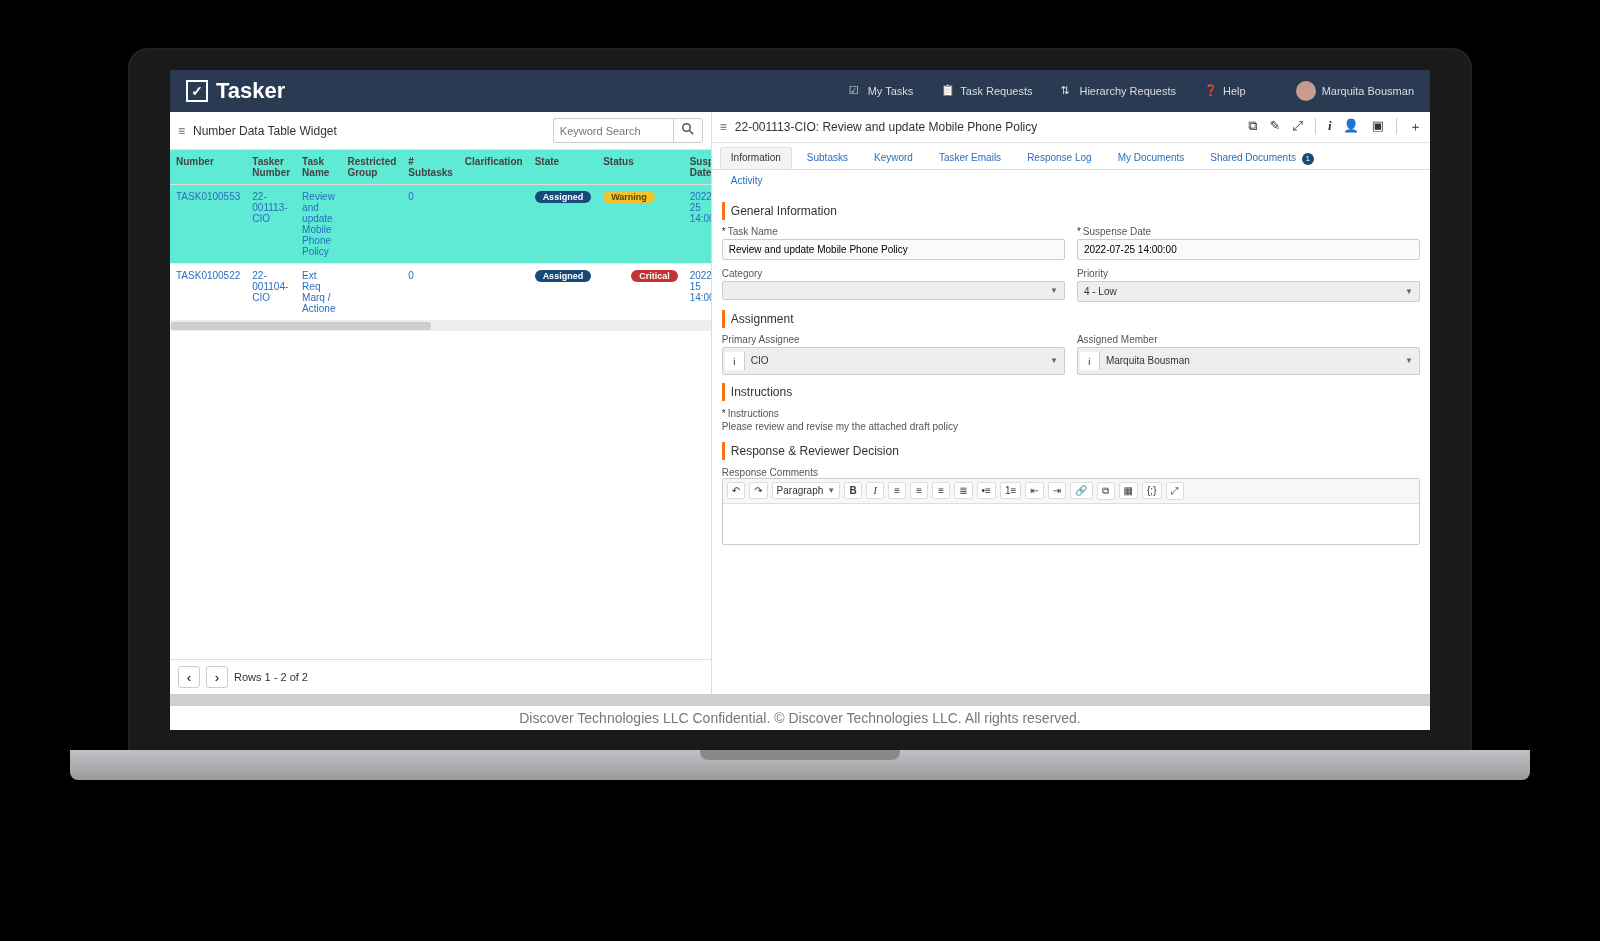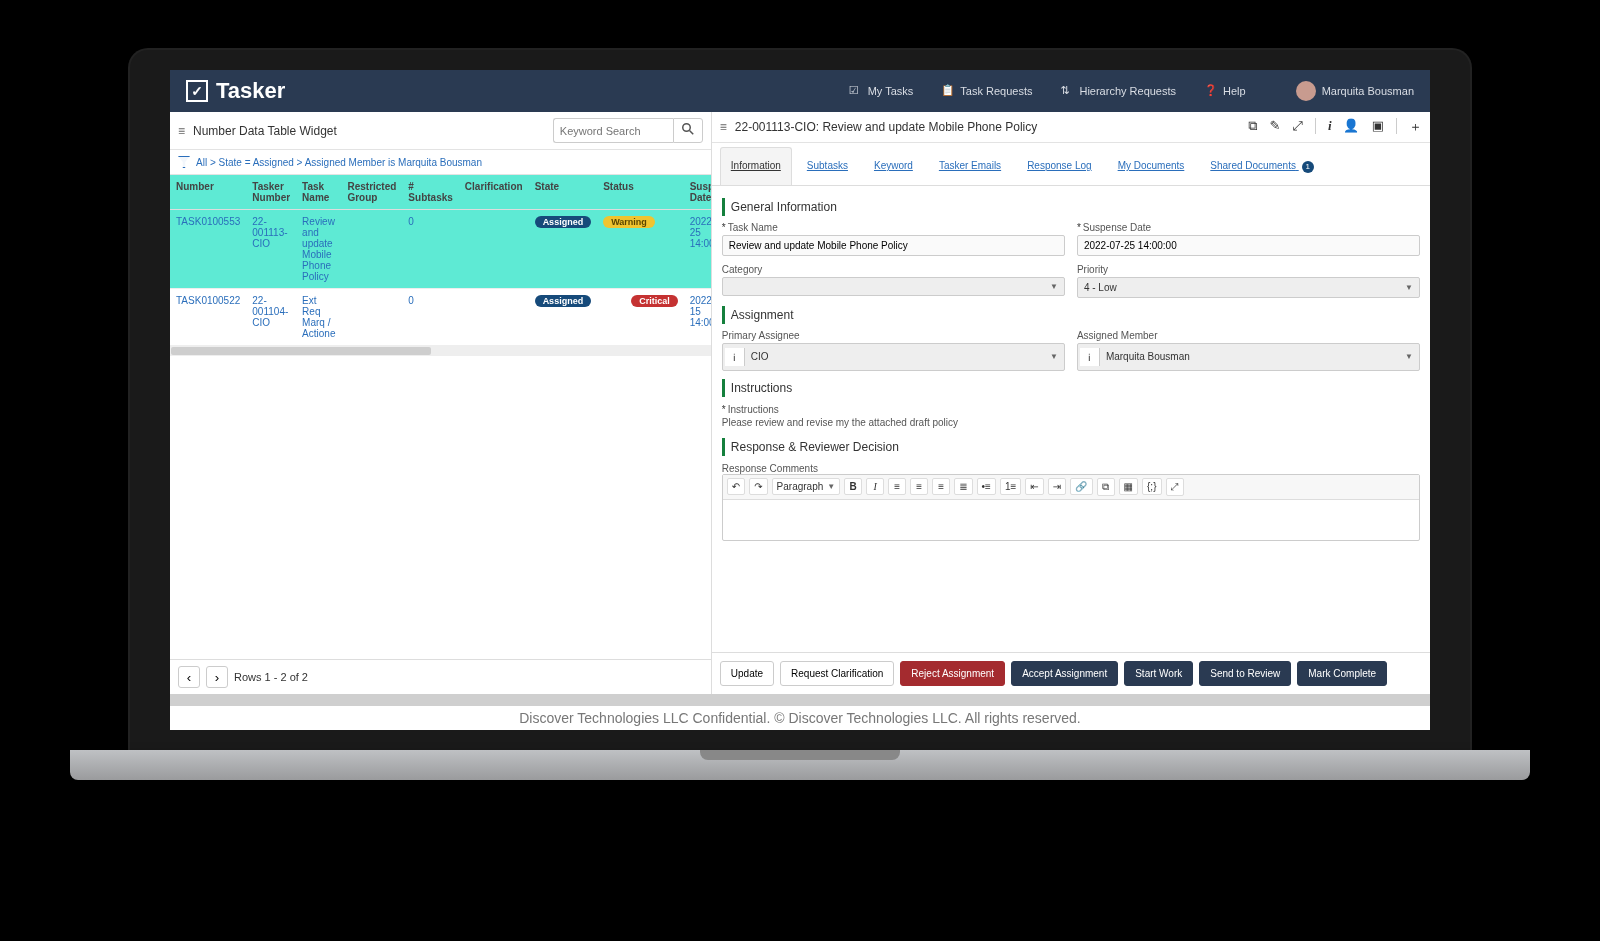--- a/index.html
+++ b/index.html
@@ -39,25 +39,25 @@
   .badge { display:inline-block; padding:1px 8px; border-radius:10px; color:#fff; font-size:9px; font-weight:bold; }
   .badge-assigned{ background:#164a7a;}
   .badge-warning{ background:#f0c430; color:#5a4400;}
   .badge-critical{ background:#c53232;margin-left:28px;}
   .table-footer{ border-top:1px solid #ddd; padding:6px 8px; display:flex; align-items:center; gap:6px; font-size:11px;}
   .pg-btn{ border:1px solid #ccc; background:#fff; width:22px;height:22px; border-radius:3px; cursor:pointer; display:inline-flex;align-items:center;justify-content:center;}
   
   .right-toolbar { margin-left:auto; display:flex; gap:12px; color:#333;}
   .tool-icon{ cursor:pointer; font-size:13px; }
   .tabs { display:flex; gap:4px; padding:4px 8px 0; border-bottom:1px solid #ddd; font-size:10px; flex-wrap:wrap;}
-  .tab { padding:12px 10px; cursor:pointer; color:#2a6ebb; border:1px solid transparent; border-bottom:none; border-radius:3px 3px 0 0;text-decoration:underline; }
+  .tab { padding:4px 10px; cursor:pointer; color:#2a6ebb; border:1px solid transparent; border-bottom:none; border-radius:3px 3px 0 0; }
   .tab.active { background:#f4f4f4; border-color:#ddd; color:#333; }
   .tab-badge{display:inline-flex;align-items:center;justify-content:center;background:#164a7a;color:#fff;border-radius:50%;width:12px;height:12px;font-size:8px;margin-left:3px;}
   .form-area{ padding:8px 10px; overflow-y:auto; flex:1; background:#fff;}
-  .section-title{ border-left:3px solid #15803d; padding:2px 6px; font-size:12px; margin:4px 0 6px; color:#333;}
+  .section-title{ border-left:3px solid #f97316; padding:2px 6px; font-size:12px; margin:4px 0 6px; color:#333;}
   .row{ display:flex; gap:12px; margin-bottom:8px;}
   .col{ flex:1; display:flex; flex-direction:column; gap:2px;}
   .flabel{ font-size:10px; color:#555;}
   .req::before{content:"*"; color:#333; margin-right:2px;}
   .finput, .fselect{ border:1px solid #ccc; background:#fafafa; padding:4px 6px; font-size:10px; border-radius:2px;}
   .fselect{ display:flex; justify-content:space-between; align-items:center; background:#eee;}
   .fselect.withicon{ padding-left:2px;}
   .fselect .info{ background:#fff; border-right:1px solid #ccc; width:20px; text-align:center; margin-right:6px; padding:2px 0;}
   .caret{font-size:8px;color:#666;}
   .instructions-text{ font-size:10px; color:#555; padding:2px 0 6px;}
@@ -121,24 +121,20 @@
             <div class="search-wrap">
               <input class="search-input" placeholder="Keyword Search" style="">
               <button class="search-btn">
                 <svg width="12" height="12" viewBox="0 0 16 16">
                     <circle cx="6" cy="6" r="5" fill="none" stroke="#555" stroke-width="2"></circle>
                     <line x1="10" y1="10" x2="15" y2="15" stroke="#555" stroke-width="2"></line>
                   </svg>
               </button>
             </div>
           </div>
-          <div class="filter-bar">
-            <span class="filter-icon"></span>
-            <span>All &gt; State = Assigned &gt; Assigned Member is Marquita Bousman</span>
-          </div>
           <div class="table-wrap">
             <table class="data">
               <thead>
                 <tr>
                   <th>Number</th>
                   <th>Tasker Number</th>
                   <th>Task Name</th>
                   <th>Restricted Group</th>
                   <th># Subtasks</th>
                   <th>Clarification</th>
@@ -206,20 +202,23 @@
             <span class="tab active">Information</span>
             <span class="tab">Subtasks</span>
             <span class="tab">Keyword</span>
             <span class="tab">Tasker Emails</span>
             <span class="tab">Response Log</span>
             <span class="tab">My Documents</span>
             <span class="tab">
               <span>Shared Documents</span>
               <span class="tab-badge">1</span>
             </span>
+          </div>
+          <div class="tabs" style="border-bottom:none;padding-top:0">
+            <span class="tab" style="color:#2a6ebb">Activity</span>
           </div>
 
           <div class="form-area">
             <div class="section-title">General Information</div>
             <div class="row">
               <div class="col">
                 <span class="flabel req">Task Name</span>
                 <input class="finput" value="Review and update Mobile Phone Policy" style="">
               </div>
               <div class="col">
@@ -291,29 +290,20 @@
                 <span class="rte-btn">🔗</span>
                 <span class="rte-btn">⧉</span>
                 <span class="rte-btn">▦</span>
                 <span class="rte-btn">{;}</span>
                 <span class="rte-btn">⤢</span>
               </div>
               <div class="rte-body"></div>
             </div>
           </div>
 
-          <div class="actions">
-            <button class="btn">Update</button>
-            <button class="btn">Request Clarification</button>
-            <button class="btn btn-danger">Reject Assignment</button>
-            <button class="btn btn-dark">Accept Assignment</button>
-            <button class="btn btn-dark">Start Work</button>
-            <button class="btn btn-dark">Send to Review</button>
-            <button class="btn btn-dark">Mark Complete</button>
-          </div>
         </div>
       </div>
 
       <div class="scrubber"></div>
       <div class="footer">Discover Technologies LLC Confidential. © Discover Technologies LLC. All rights reserved.</div>
     </div>
   </div>
   <div class="laptop-base"></div>
 </div>
 

